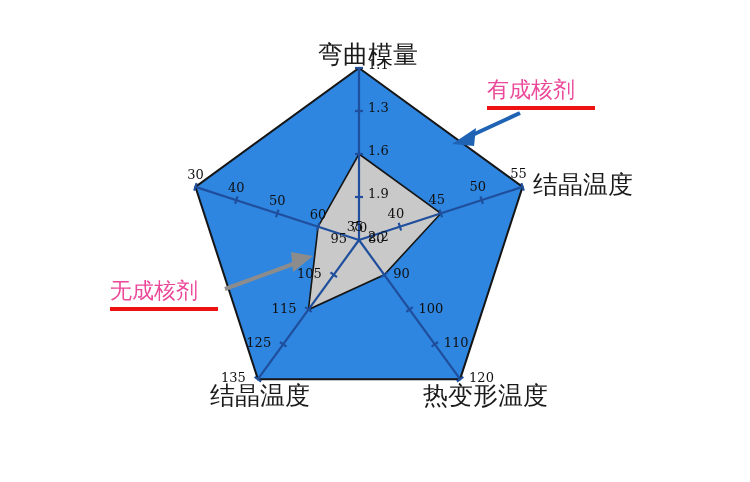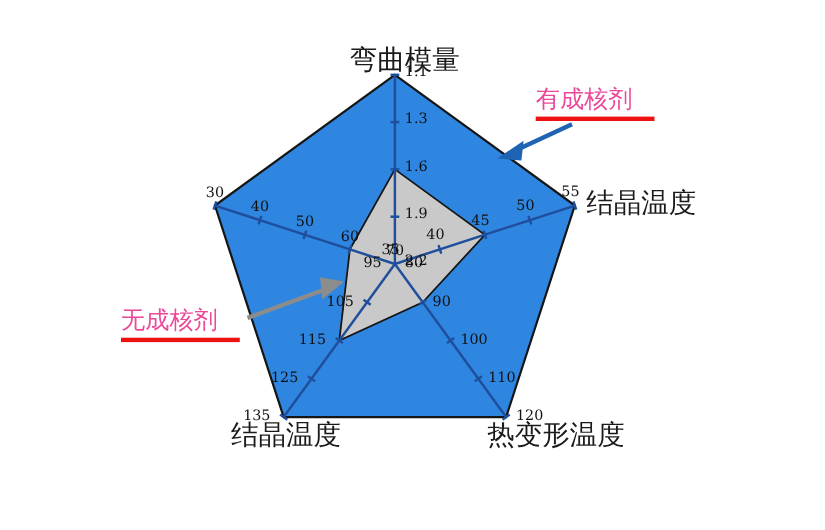--- a/index.html
+++ b/index.html
@@ -131,21 +131,21 @@
     <g>
       <line id="arrow-inner-line" x1="225" y1="289" x2="296" y2="263" stroke="#8c8c8c" stroke-width="4"></line>
       <polygon id="arrow-inner-head" points="313,256 291,252 293,272" fill="#8c8c8c"></polygon>
     </g>
   </svg>
 
   <div class="axis-title" style="left:318px; top:38px;">弯曲模量</div>
 
   <div class="axis-title" style="left:533px; top:168px;">结晶温度</div>
 
-  <div class="axis-title" style="left:443px; top:379px;">热变形温度</div>
+  <div class="axis-title" style="left:423px; top:379px;">热变形温度</div>
 
   <div class="axis-title" style="left:210px; top:379px;">结晶温度</div>
 
 
   <div class="callout" style="left:487px; top:75px;">
     <span>有成核剂</span>
     <span class="underline" id="ul-outer" style="background: rgb(238, 17, 17); width: 108px;"></span>
   </div>
 
   <div class="callout" style="left:110px; top:276px;">

